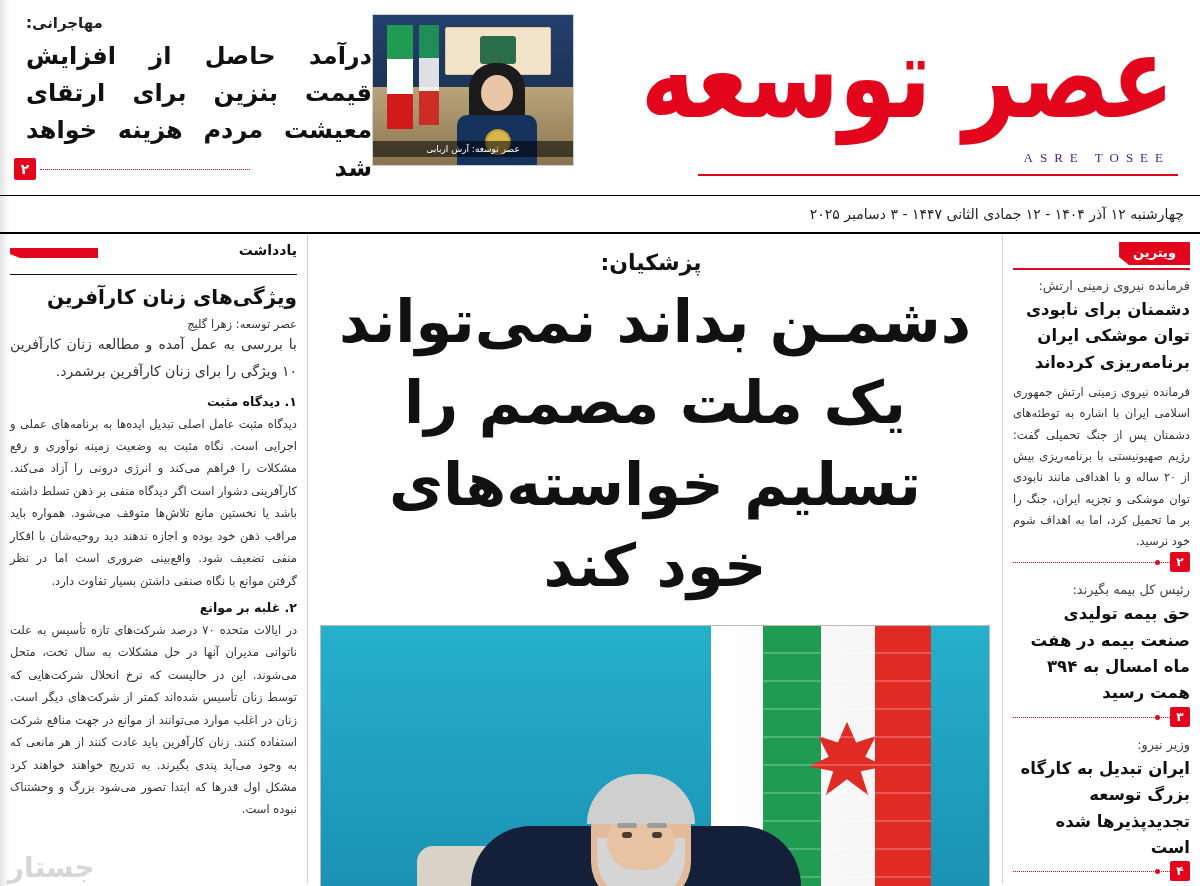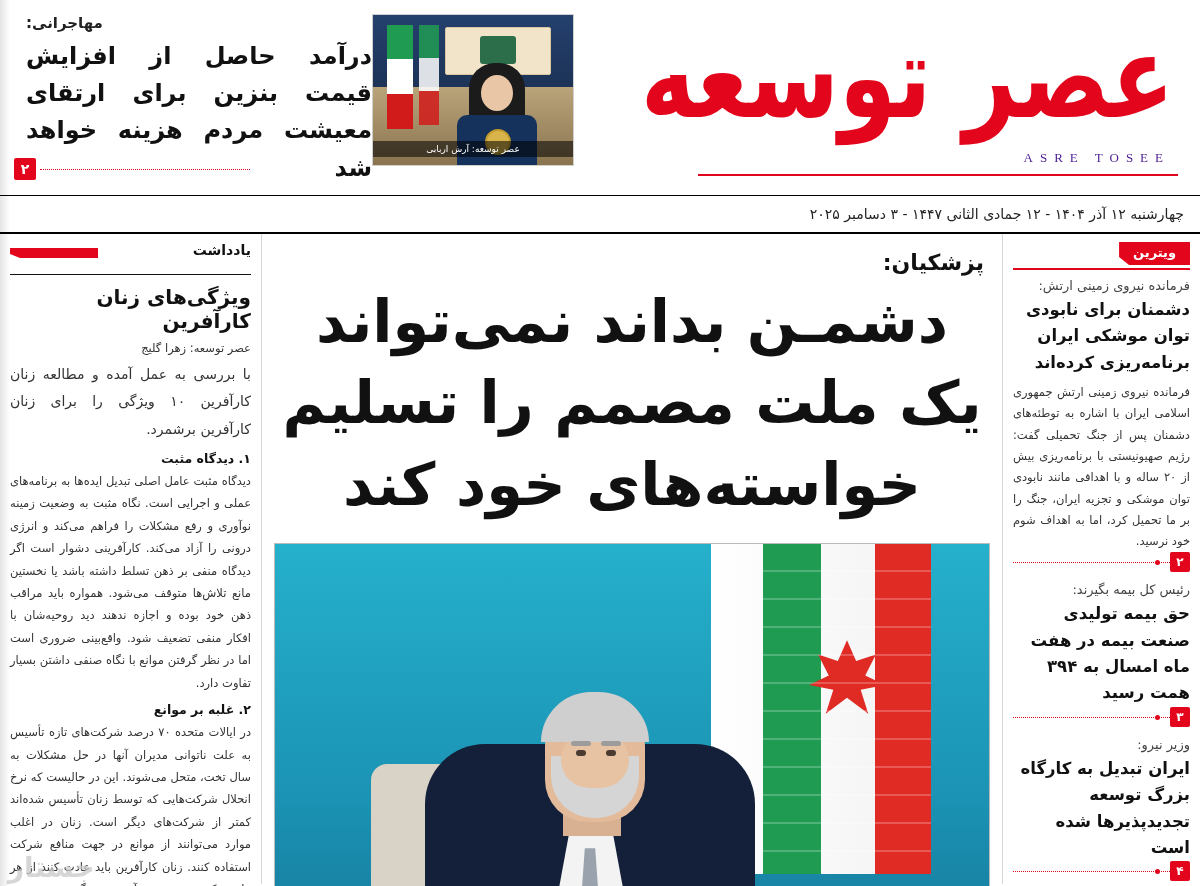--- a/index.html
+++ b/index.html
@@ -140,21 +140,21 @@
     display:flex;flex-direction:row;height:650px;
   }
   
   .col-right{
     width:198px;border-left:1px solid #d6d6d6;box-sizing:border-box;padding:0 10px 0 10px;
   }
   .col-mid{
     flex:1;box-sizing:border-box;padding:0 10px;
   }
   .col-left{
-    width:262px;border-right:1px solid #d6d6d6;box-sizing:border-box;padding:0 10px;
+    width:308px;border-right:1px solid #d6d6d6;box-sizing:border-box;padding:0 10px;
   }
 
   
   .sec-flag{
     position:relative;height:26px;margin-top:8px;text-align:right;
   }
   .sec-flag .tag{
     position:absolute;right:0;top:0;background:#e3051b;color:#fff;
     font-size:13px;font-weight:bold;padding:3px 14px 5px 14px;
     clip-path:polygon(0 0,100% 0,100% 100%,10px 100%,0 calc(100% - 8px));
@@ -176,21 +176,21 @@
   .brief-sep .pg{
     position:absolute;right:0;top:-11px;background:#e3051b;color:#fff;font-size:12px;font-weight:bold;
     width:20px;height:20px;line-height:20px;text-align:center;border-radius:2px;
   }
   .brief-sep .dot{
     position:absolute;right:30px;top:-3px;width:5px;height:5px;border-radius:50%;background:#e3051b;
   }
 
   
   .lead-over{
-    direction:rtl;text-align:right;font-size:22px;font-weight:bold;color:#111;
+    direction:rtl;text-align:center;font-size:22px;font-weight:bold;color:#111;
     padding:16px 8px 4px 0;
   }
   .lead-title{
     direction:rtl;text-align:center;
     font-size:59px;line-height:1.38;font-weight:bold;color:#111;
     padding:2px 6px 10px 6px;
     letter-spacing:-0.5px;
   }
   .lead-photo{
     position:relative;margin:8px 2px 0 2px;height:420px;border:1px solid #bbb;overflow:hidden;
@@ -278,21 +278,21 @@
   }
   .note-head .bar{
     position:absolute;left:0;top:6px;width:88px;height:10px;background:#e3051b;
     clip-path:polygon(0 0,100% 0,100% 100%,10px 100%,0 calc(100% - 4px));
   }
   .note-rule{border-top:1px solid #111;margin-top:4px;}
   .note-title{
     direction:rtl;text-align:right;font-size:20px;font-weight:bold;margin:10px 0 8px 0;color:#111;
   }
   .note-byline{
-    direction:rtl;text-align:right;font-size:11.5px;color:#333;margin-bottom:6px;
+    direction:rtl;text-align:right;font-size:11.5px;color:#333;
   }
   .note-lead{
     direction:rtl;text-align:justify;font-size:14px;line-height:1.95;color:#333;margin-bottom:7px;
   }
   .note-sub{
     direction:rtl;text-align:right;font-size:12.5px;font-weight:bold;margin:8px 0 4px 0;color:#111;
   }
   .note-p{
     direction:rtl;text-align:justify;font-size:11.5px;line-height:1.95;color:#333;margin-bottom:8px;
   }

